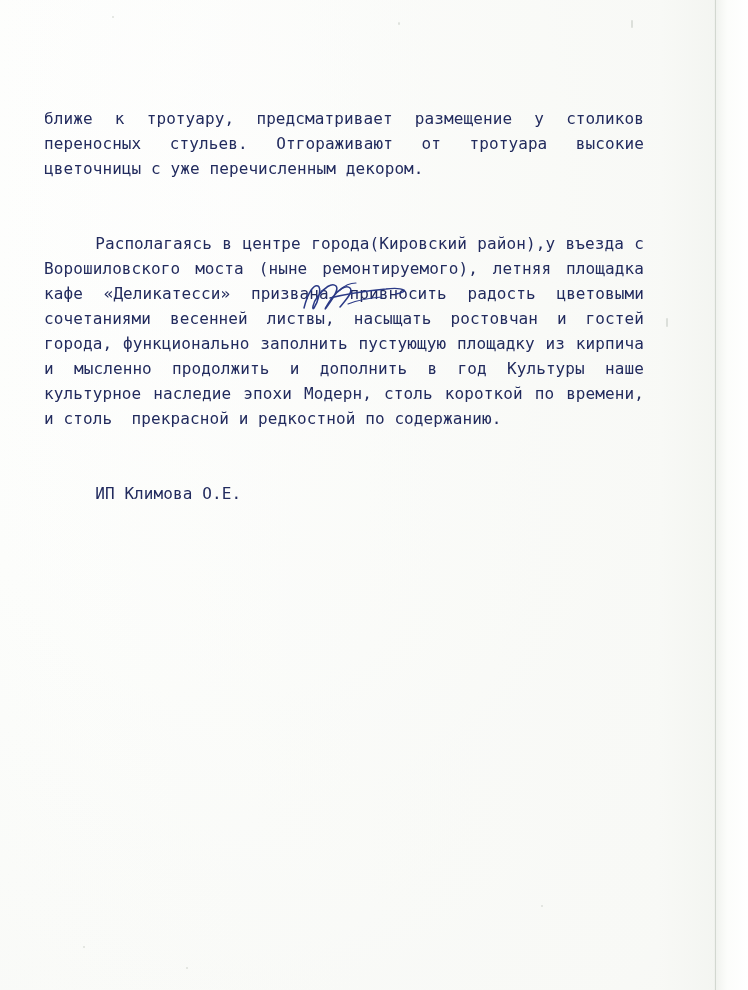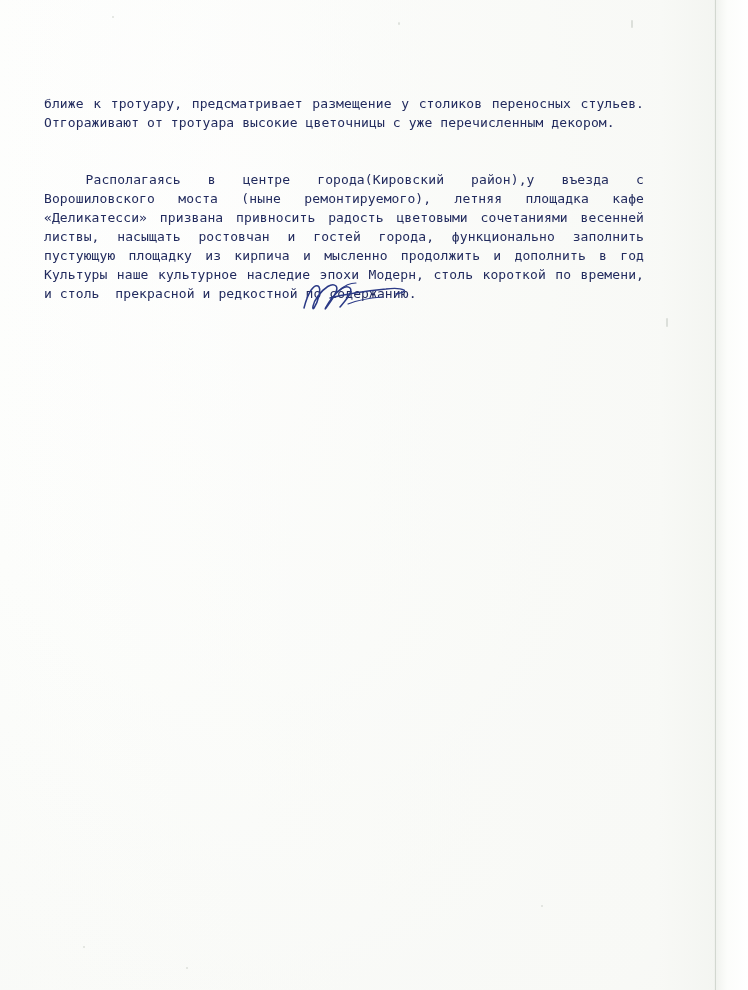--- a/index.html
+++ b/index.html
@@ -50,22 +50,22 @@
     border-radius: 50%;
   }
 
   .text-block {
     position: absolute;
     left: 44px;
     top: 56px;
     width: 600px;
     color: #222b5e;
     font-family: "DejaVu Sans Mono", monospace;
-    font-size: 13px;
-    line-height: 19px;
+    font-size: 16px;
+    line-height: 25px;
     letter-spacing: 0.1px;
     white-space: pre-wrap;
   }
   .para {
     margin: 0;
     text-align: justify;
   }
   .para + .para { margin-top: 0; }
   .indent { display: inline-block; width: 3.2em; }
 
@@ -102,20 +102,21 @@
   <div class="scan-speckle" style="left:398px; top:22px; width:2px; height:3px;"></div>
   <div class="scan-speckle" style="left:631px; top:20px; width:2px; height:8px; border-radius:1px;"></div>
   <div class="scan-speckle" style="left:666px; top:318px; width:2px; height:9px; border-radius:1px;"></div>
   <div class="scan-speckle" style="left:83px; top:946px; width:2px; height:2px;"></div>
   <div class="scan-speckle" style="left:186px; top:967px; width:2px; height:2px;"></div>
   <div class="scan-speckle" style="left:541px; top:905px; width:2px; height:2px;"></div>
 
   <div class="text-block">
     <p class="para">ближе к тротуару, предсматривает размещение у столиков переносных стульев. Отгораживают от тротуара высокие цветочницы с уже перечисленным декором.</p>
     <p class="para"><span class="indent"></span><span>Располагаясь в центре города(Кировский район),у въезда с Ворошиловского моста (ныне ремонтируемого), летняя площадка кафе «Деликатесси» призвана привносить радость цветовыми сочетаниями весенней листвы, насыщать ростовчан и гостей города, функционально заполнить пустующую площадку из кирпича и мысленно продолжить и дополнить в год Культуры наше культурное наследие эпохи Модерн, столь короткой по времени, и столь  прекрасной и редкостной по содержанию.</span></p>
+    <p class="para"><span class="indent"></span><span>ИП Климова О.Е.</span></p>
   </div>
 
   <div class="signature-wrap">
     <svg width="120" height="40" viewBox="0 0 120 40" fill="none" xmlns="http://www.w3.org/2000/svg" aria-hidden="true">
       <path d="M4 30 C8 14, 14 6, 18 8 C22 10, 18 24, 14 30 C12 33, 12 26, 18 18 C24 10, 32 4, 36 8 C40 12, 30 24, 26 30 C24 33, 26 28, 32 20 C38 12, 46 6, 50 10 C54 14, 44 24, 40 29" stroke="#2b3a86" stroke-width="1.5" stroke-linecap="round"></path>
       <path d="M30 20 C46 16, 66 13, 86 11 C94 10, 100 10, 104 12 C106 13, 102 15, 96 16" stroke="#2b3a86" stroke-width="1.3" stroke-linecap="round"></path>
       <path d="M48 26 C58 22, 70 20, 82 19" stroke="#2b3a86" stroke-width="1.1" stroke-linecap="round"></path>
       <path d="M40 12 C44 8, 50 5, 56 5" stroke="#2b3a86" stroke-width="1.1" stroke-linecap="round"></path>
     </svg>
   </div>

